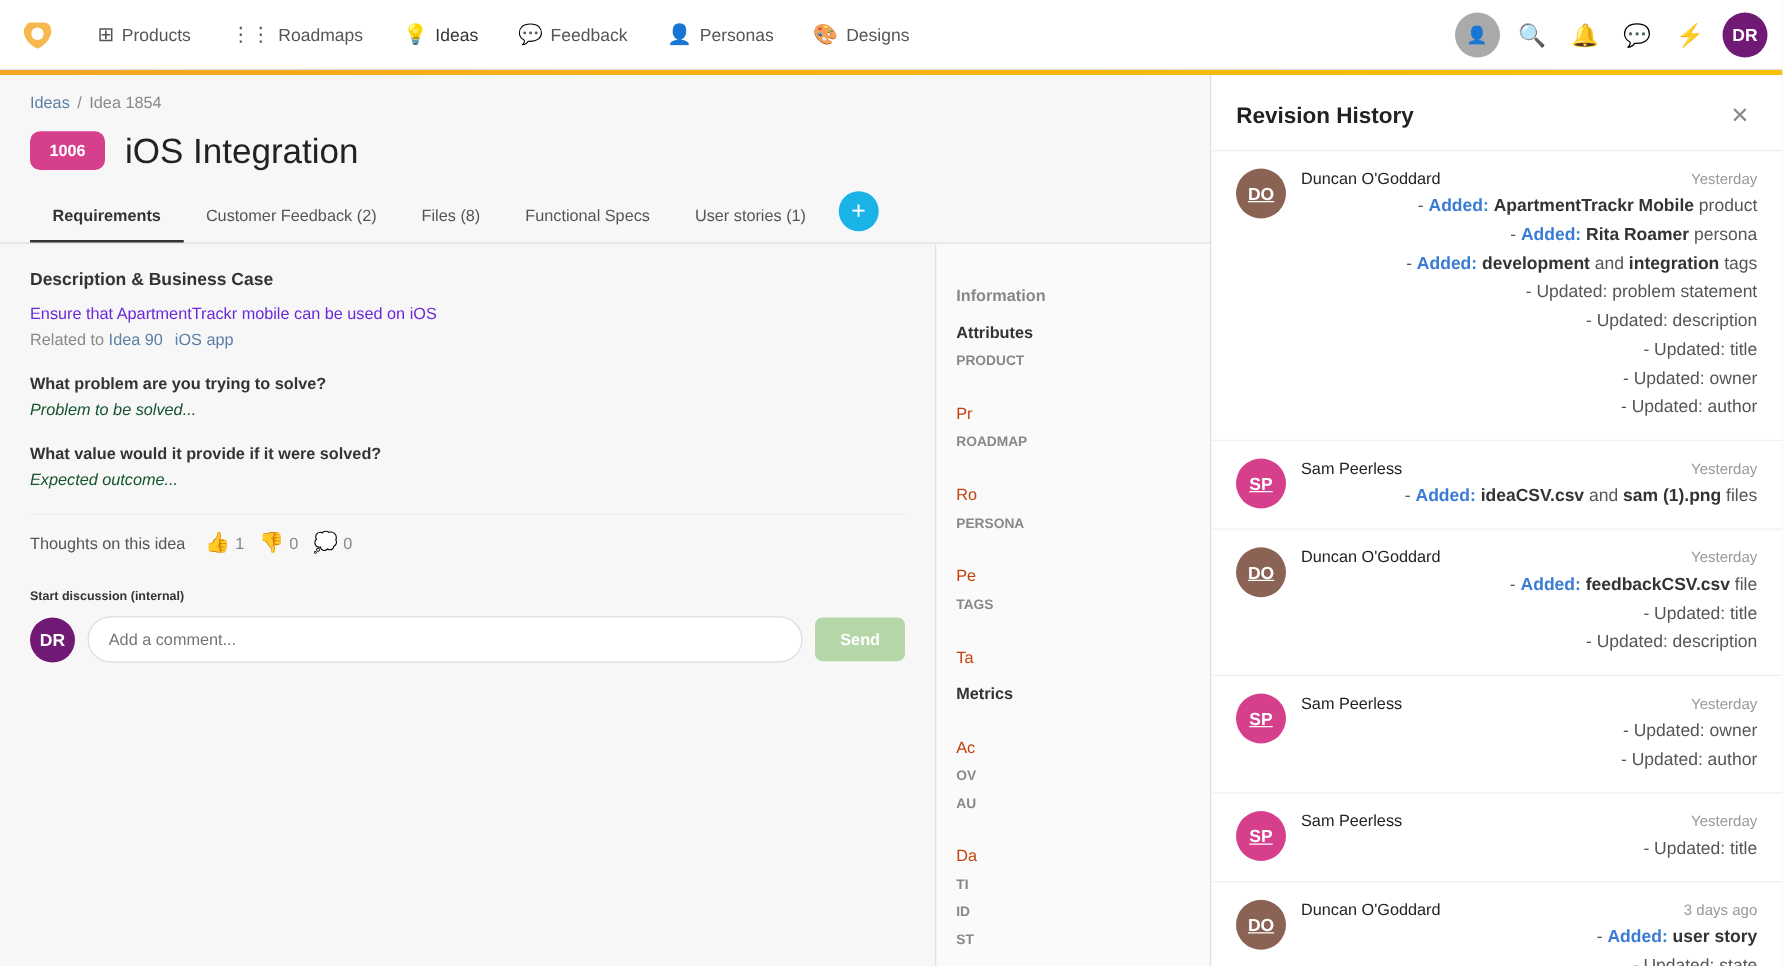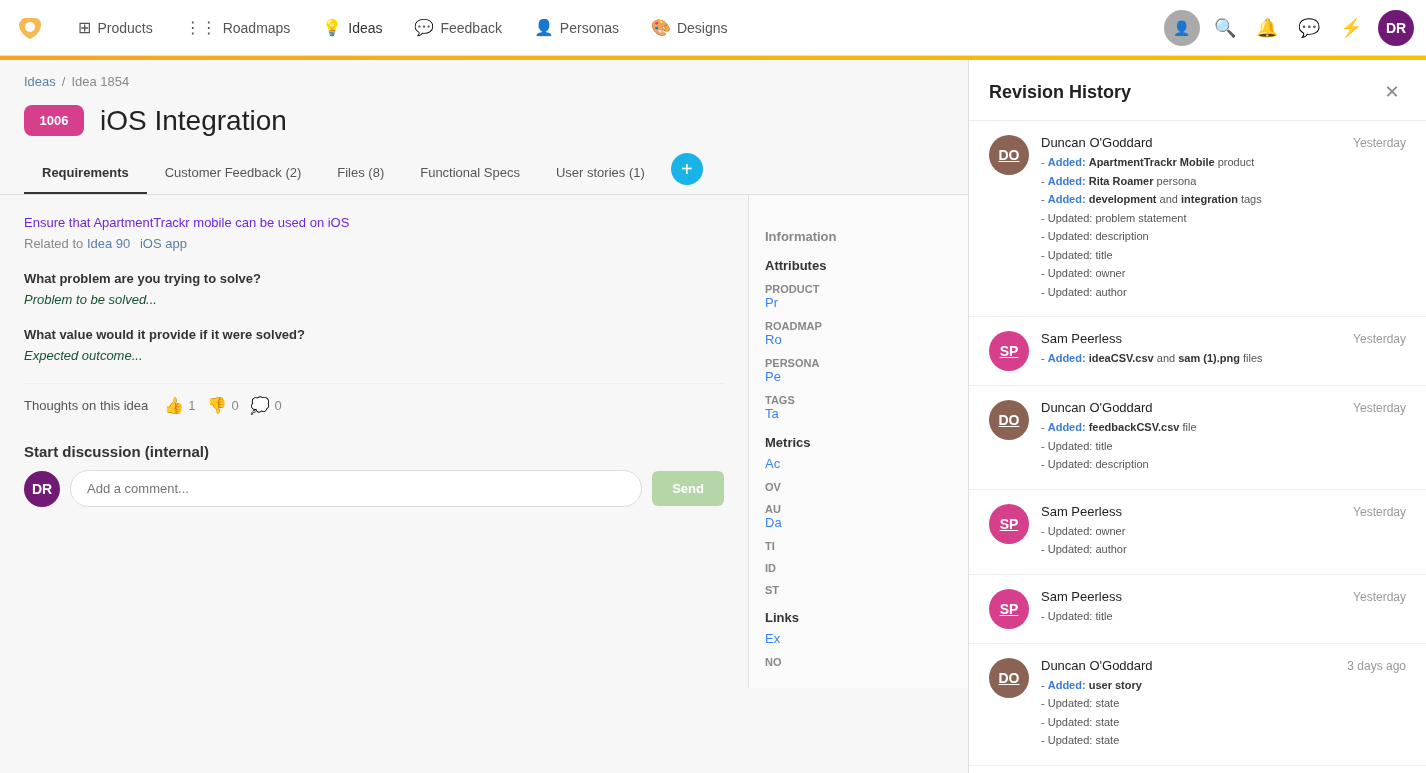--- a/index.html
+++ b/index.html
@@ -134,40 +134,40 @@
       padding: 12px 0; border-top: 1px solid #eee; margin-top: 8px;
       font-size: 13px; color: #666;
     }
     .thought-btn {
       display: flex; align-items: center; gap: 4px;
       cursor: pointer; color: #888;
     }
     .thought-btn .icon { font-size: 16px; }
 
     .discussion-heading {
-      font-size: 15px; font-weight: 600; color: #333; margin: 16px 0 10px;
+      font-size: 10px; font-weight: 600; color: #333; margin: 16px 0 10px;
     }
 
     .comment-area {
       display: flex; align-items: center; gap: 10px;
     }
     .comment-input {
       flex: 1; border: 1px solid #ddd; border-radius: 20px;
       padding: 10px 16px; font-size: 13px; color: #333;
       background: #fff; outline: none;
     }
     .send-btn {
       background: #b5d6a7; color: #fff; border: none;
       padding: 10px 20px; border-radius: 6px; cursor: pointer;
       font-size: 13px; font-weight: 600;
     }
 
     
     .info-label { font-size: 11px; color: #888; font-weight: 600; text-transform: uppercase; margin-top: 10px; }
-    .info-value { font-size: 13px; color: #3b82f6; margin-bottom: 4px; cursor: pointer; }
+    .info-value { font-size: 13px; color: #c2410c; margin-bottom: 4px; cursor: pointer; margin-top: 28px; }
     .info-section-heading { font-size: 13px; font-weight: 700; color: #333; margin: 14px 0 6px; }
 
     
     .revision-panel {
       width: 458px; background: #fff; border-left: 1px solid #e0e0e0;
       display: flex; flex-direction: column; overflow: hidden;
     }
     .revision-header {
       display: flex; align-items: center; justify-content: space-between;
       padding: 18px 20px 14px; border-bottom: 1px solid #eee;
@@ -196,21 +196,21 @@
     .rev-av-brown { background: #8B6355; }
     .rev-av-pink { background: #d63f8c; }
     .revision-body { flex: 1; }
     .revision-meta {
       display: flex; justify-content: space-between; align-items: baseline;
       margin-bottom: 4px;
     }
     .revision-author { font-size: 13px; font-weight: 400; color: #222; }
     .revision-time { font-size: 12px; color: #999; }
     .revision-line {
-      font-size: 11px; color: #555; line-height: 1.5; margin-bottom: 2px;
+      font-size: 14px; color: #555; line-height: 1.5; margin-bottom: 2px; text-align: right;
     }
     .revision-line .added { color: #3a7bd5; font-weight: 600; }
     .revision-line .added-text { font-weight: 600; color: #333; }
   </style>
 </head>
 <body>
 
 <nav class="topnav">
   <div class="topnav-logo">
     <svg viewBox="0 0 30 30" fill="none" xmlns="http://www.w3.org/2000/svg">
@@ -286,20 +286,21 @@
         <span>Functional Specs</span>
       </div>
       <div class="tab-item">
         <span>User stories <span>(1)</span></span>
       </div>
       <div class="tab-add-btn">+</div>
     </div>
 
     <div class="section-content">
       <div class="main-section">
+        <div class="section-heading">Description &amp; Business Case</div>
         <p class="description-text">Ensure that ApartmentTrackr mobile can be used on iOS</p>
         <div class="related-links">
           <span>Related to</span>
           <a>Idea 90</a>
           <a>iOS app</a>
         </div>
 
         <div class="question-block">
           <div class="question-label">What problem are you trying to solve?</div>
           <div class="question-placeholder">Problem to be solved...</div>

